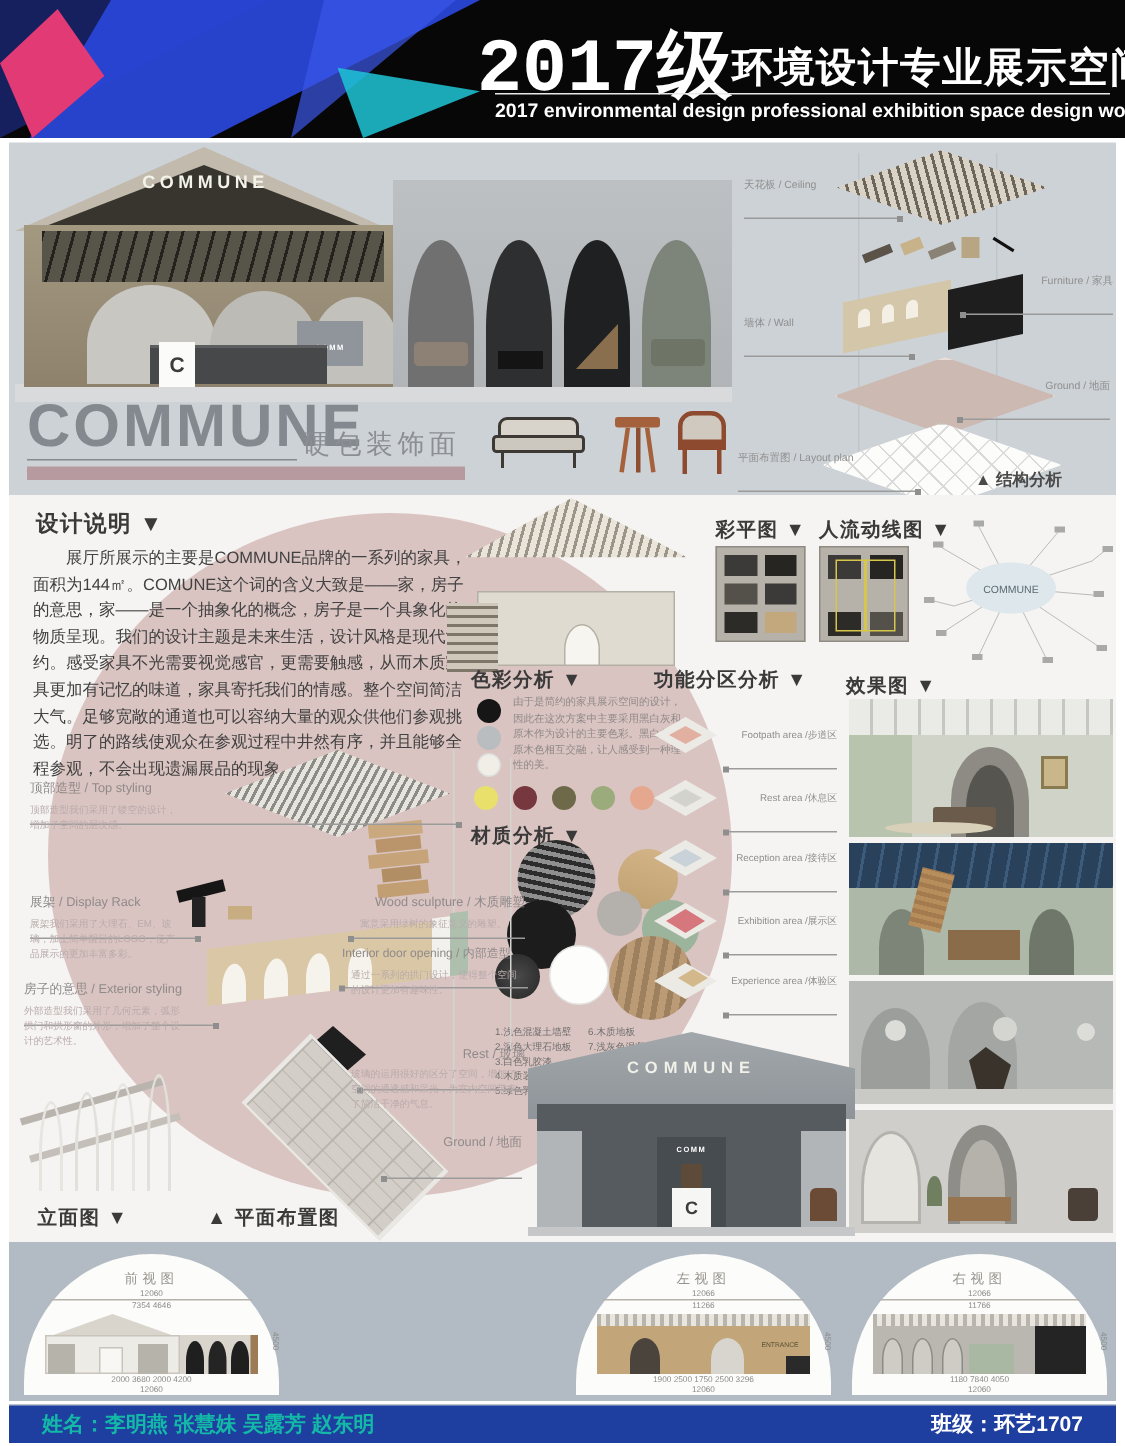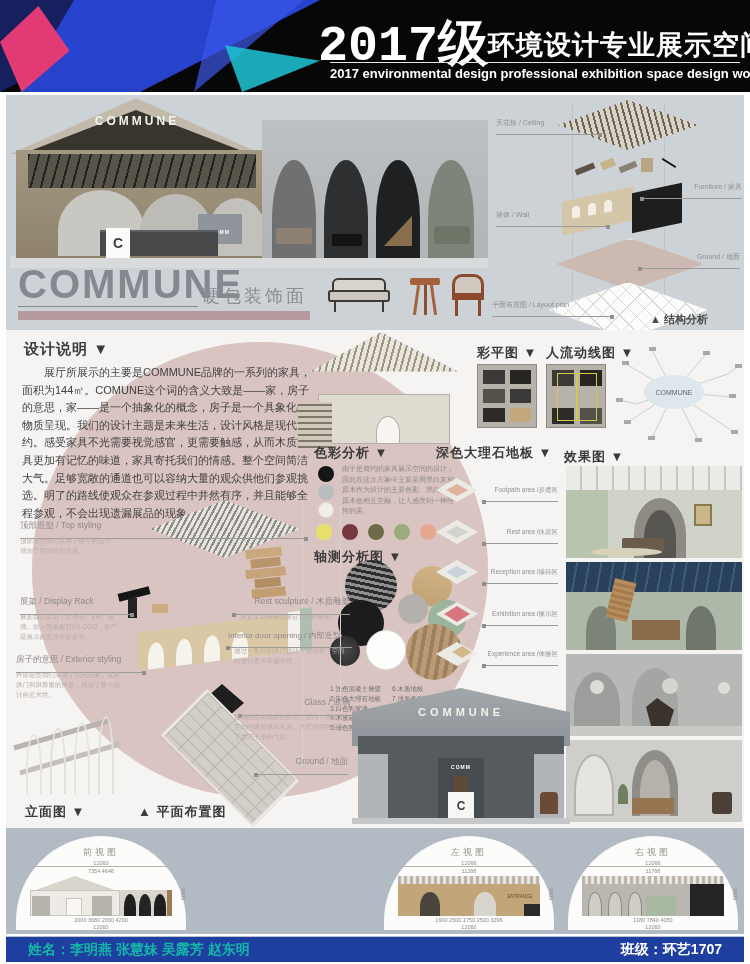--- a/index.html
+++ b/index.html
@@ -1,20 +1,20 @@
 <!DOCTYPE html>
 <html><head>
 <meta charset="utf-8">
 <style>
 *{margin:0;padding:0;box-sizing:border-box}
 body{background:#fff;font-family:"Liberation Sans",sans-serif}
 #poster{position:relative;width:750px;height:964px;background:#fff;overflow:hidden}
 .abs{position:absolute}
 .hd{position:absolute;font-size:13px;font-weight:bold;color:#3a3a3a;letter-spacing:1px;white-space:nowrap}
-.ldr{position:absolute;border-bottom:1px solid #9b9b9b;font-size:7px;color:#8f8f8f;padding-bottom:6px;white-space:nowrap}
+.ldr{position:absolute;border-bottom:1px solid #9b9b9b;font-size:7px;color:#8f8f8f;padding-bottom:17px;white-space:nowrap}
 .ldr.dr::after{content:'';position:absolute;right:-2px;bottom:-2.5px;width:4px;height:4px;background:#8f8f8f}
 .ldr.dl::before{content:'';position:absolute;left:-2px;bottom:-2.5px;width:4px;height:4px;background:#8f8f8f}
 .tr{text-align:right}
 .dsc{position:absolute;font-size:6.5px;color:#b9abab;line-height:1.55}
 .circ{position:absolute;border-radius:50%}
 .arch{position:absolute;border-radius:50% 50% 0 0/60% 60% 0 0}
 .dia{position:absolute;clip-path:polygon(50% 0,100% 50%,50% 100%,0 50%)}
 .panelT{position:absolute;font-size:9px;color:#97948e;letter-spacing:3px;text-align:center;width:100%}
 .dim{position:absolute;font-size:5.5px;color:#8b8b8b;text-align:center;white-space:nowrap}
 .dimline{position:absolute;border-top:1px solid #b5b2ac}
@@ -182,21 +182,21 @@
   <div class="circ" style="left: 318px; top: 484px; width: 16px; height: 16px; background-color: rgb(185, 189, 191);"></div>
   <div class="circ" style="left: 318px; top: 502px; width: 16px; height: 16px; border: 1px solid rgb(221, 221, 221); background-color: rgb(241, 238, 232);"></div>
   <div class="abs" style="left:342px;top:464px;width:116px;font-size:7px;line-height:1.5;color:#8f8989">由于是简约的家具展示空间的设计，因此在这次方案中主要采用黑白灰和原木作为设计的主要色彩。黑白灰与原木色相互交融，让人感受到一种理性的美。</div>
   <div class="circ" style="left: 316px; top: 524px; width: 16px; height: 16px; background-color: rgb(232, 224, 106);"></div>
   <div class="circ" style="left: 342px; top: 524px; width: 16px; height: 16px; background-color: rgb(119, 55, 63);"></div>
   <div class="circ" style="left: 368px; top: 524px; width: 16px; height: 16px; background-color: rgb(110, 106, 73);"></div>
   <div class="circ" style="left: 394px; top: 524px; width: 16px; height: 16px; background-color: rgb(156, 171, 124);"></div>
   <div class="circ" style="left: 420px; top: 524px; width: 16px; height: 16px; background-color: rgb(229, 168, 142);"></div>
   <div class="circ" style="left: 446px; top: 524px; width: 16px; height: 16px; background-color: rgb(169, 138, 109);"></div>
 
-  <div class="hd" style="left:314px;top:548px">轴测分析图 ▼</div>
+  <div class="hd" style="left:314px;top:548px">材质分析 ▼</div>
   <div class="circ" style="left:345px;top:560px;width:52px;height:52px;background:repeating-linear-gradient(12deg,#2c2c2c 0 3px,#8f8f8f 3px 6px)"></div>
   <div class="circ" style="left:412px;top:566px;width:40px;height:40px;background:linear-gradient(15deg,#bfa071,#d3b588)"></div>
   <div class="circ" style="left:398px;top:594px;width:30px;height:30px;background:#b4b0ab"></div>
   <div class="circ" style="left:338px;top:600px;width:46px;height:46px;background:#1c1c1c"></div>
   <div class="circ" style="left:428px;top:600px;width:38px;height:38px;background:#9cb39c"></div>
   <div class="circ" style="left:330px;top:636px;width:30px;height:30px;background:radial-gradient(#4a4a4a,#262626)"></div>
   <div class="circ" style="left:366px;top:630px;width:40px;height:40px;background:#fdfdfc;border:1px solid #e2e2e0"></div>
   <div class="circ" style="left:406px;top:624px;width:56px;height:56px;background:repeating-linear-gradient(100deg,#9d805e 0 4px,#ba9b75 4px 9px)"></div>
   <div class="abs" style="left:330px;top:684px;width:60px;font-size:6.5px;line-height:1.5;color:#6f6f6f">
     <div>1.浅色混凝土墙壁</div>
@@ -206,21 +206,21 @@
     <div>5.绿色乳胶漆</div>
   </div>
   <div class="abs" style="left:392px;top:684px;width:62px;font-size:6.5px;line-height:1.5;color:#6f6f6f">
     <div>6.木质地板</div>
     <div>7.浅灰色混凝土</div>
     <div>8.钢结构</div>
     <div>9.皮革装饰面</div>
     <div>10.硬包装饰面</div>
   </div>
 
-  <div class="hd" style="left:436px;top:444px">深色大理石地板 ▼</div>
+  <div class="hd" style="left:436px;top:444px">功能分区分析 ▼</div>
   <div class="abs" style="left:436px;top:478px;width:122px;height:30px">
     <div class="dia" style="left:0;top:0;width:42px;height:24px;background:#eceae5"></div>
     <div class="dia" style="left:10px;top:6px;width:22px;height:12px;background:#e2b0a0"></div>
     <div class="ldr dl tr" style="left:48px;top:8px;width:74px;font-size:6.5px"><span>Footpath area /步道区</span></div>
   </div>
   <div class="abs" style="left:436px;top:520px;width:122px;height:30px">
     <div class="dia" style="left:0;top:0;width:42px;height:24px;background:#eceae5"></div>
     <div class="dia" style="left:10px;top:6px;width:22px;height:12px;background:#d3d3cd"></div>
     <div class="ldr dl tr" style="left:48px;top:8px;width:74px;font-size:6.5px"><span>Rest area /休息区</span></div>
   </div>
@@ -310,25 +310,25 @@
     <div class="arch" style="left:62px;top:22px;width:16px;height:72px;border:2px solid #e7e5e0;border-bottom:none;background:transparent"></div>
     <div class="arch" style="left:86px;top:16px;width:16px;height:78px;border:2px solid #e2e0db;border-bottom:none;background:transparent"></div>
   </div>
 
   <div class="ldr dr" style="left:20px;top:520px;width:286px;font-size:8.5px;color:#8f8a8a"><span>顶部造型 / Top styling</span></div>
   <div class="dsc" style="left:20px;top:536px;width:102px">顶部造型我们采用了镂空的设计，增加了空间的层次感。</div>
   <div class="ldr dr" style="left:20px;top:596px;width:112px;font-size:8.5px;color:#8f8a8a"><span>展架 / Display Rack</span></div>
   <div class="dsc" style="left:20px;top:612px;width:102px">展架我们采用了大理石、EM、玻璃，加上简单醒目的LOGO，使产品展示的更加丰富多彩。</div>
   <div class="ldr dr" style="left:16px;top:654px;width:128px;font-size:8.5px;color:#8f8a8a"><span>房子的意思 / Exterior styling</span></div>
   <div class="dsc" style="left:16px;top:670px;width:106px">外部造型我们采用了几何元素，弧形拱门和拱形窗的外形，增加了整个设计的艺术性。</div>
-  <div class="ldr dl tr" style="left:234px;top:596px;width:116px;font-size:8.5px;color:#8f8a8a"><span>Rest sculpture / 木质雕塑</span></div>
+  <div class="ldr dl tr" style="left:234px;top:596px;width:116px;font-size:8.5px;color:#8f8a8a"><span>Wood sculpture / 木质雕塑</span></div>
   <div class="dsc" style="left:240px;top:612px;width:110px">寓意采用绿树的象征意义的雕塑。</div>
   <div class="ldr dl" style="left:228px;top:630px;width:124px;font-size:8px;color:#8f8a8a"><span>Interior door opening / 内部造型</span></div>
   <div class="dsc" style="left:234px;top:646px;width:114px">通过一系列的拱门设计，使得整个空间的设计更加有趣味性。</div>
-  <div class="ldr dl tr" style="left:240px;top:697px;width:110px;font-size:8.5px;color:#8f8a8a"><span>Glass / 玻璃</span></div>
+  <div class="ldr dl tr" style="left:240px;top:697px;width:110px;font-size:8.5px;color:#8f8a8a"><span>Rest / 玻璃</span></div>
   <div class="dsc" style="left:234px;top:712px;width:116px">玻璃的运用很好的区分了空间，增加了空间的通透感和采光，为室内空间带来了简洁干净的气息。</div>
   <div class="ldr dl tr" style="left:256px;top:756px;width:92px;font-size:8.5px;color:#8f8a8a"><span>Ground / 地面</span></div>
   <div class="hd" style="left:25px;top:803px;font-size:13px">立面图 ▼</div>
   <div class="hd" style="left:138px;top:803px;font-size:13px">▲ 平面布置图</div>
 
   <div class="abs" style="left:352px;top:688px;width:218px;height:136px">
     <div class="abs" style="left:0;top:0;width:218px;height:58px;background:linear-gradient(180deg,#a2a7ab,#8e9499);clip-path:polygon(0 100%,0 42%,50% 0,100% 42%,100% 100%)"></div>
     <div class="abs" style="left:44px;top:18px;width:130px;text-align:center;color:#f1f0e9;font-size:11px;font-weight:bold;letter-spacing:4px">COMMUNE</div>
     <div class="abs" style="left:6px;top:48px;width:206px;height:82px;background:#565b60"></div>
     <div class="abs" style="left:6px;top:66px;width:30px;height:64px;background:#b2b5b7"></div>

